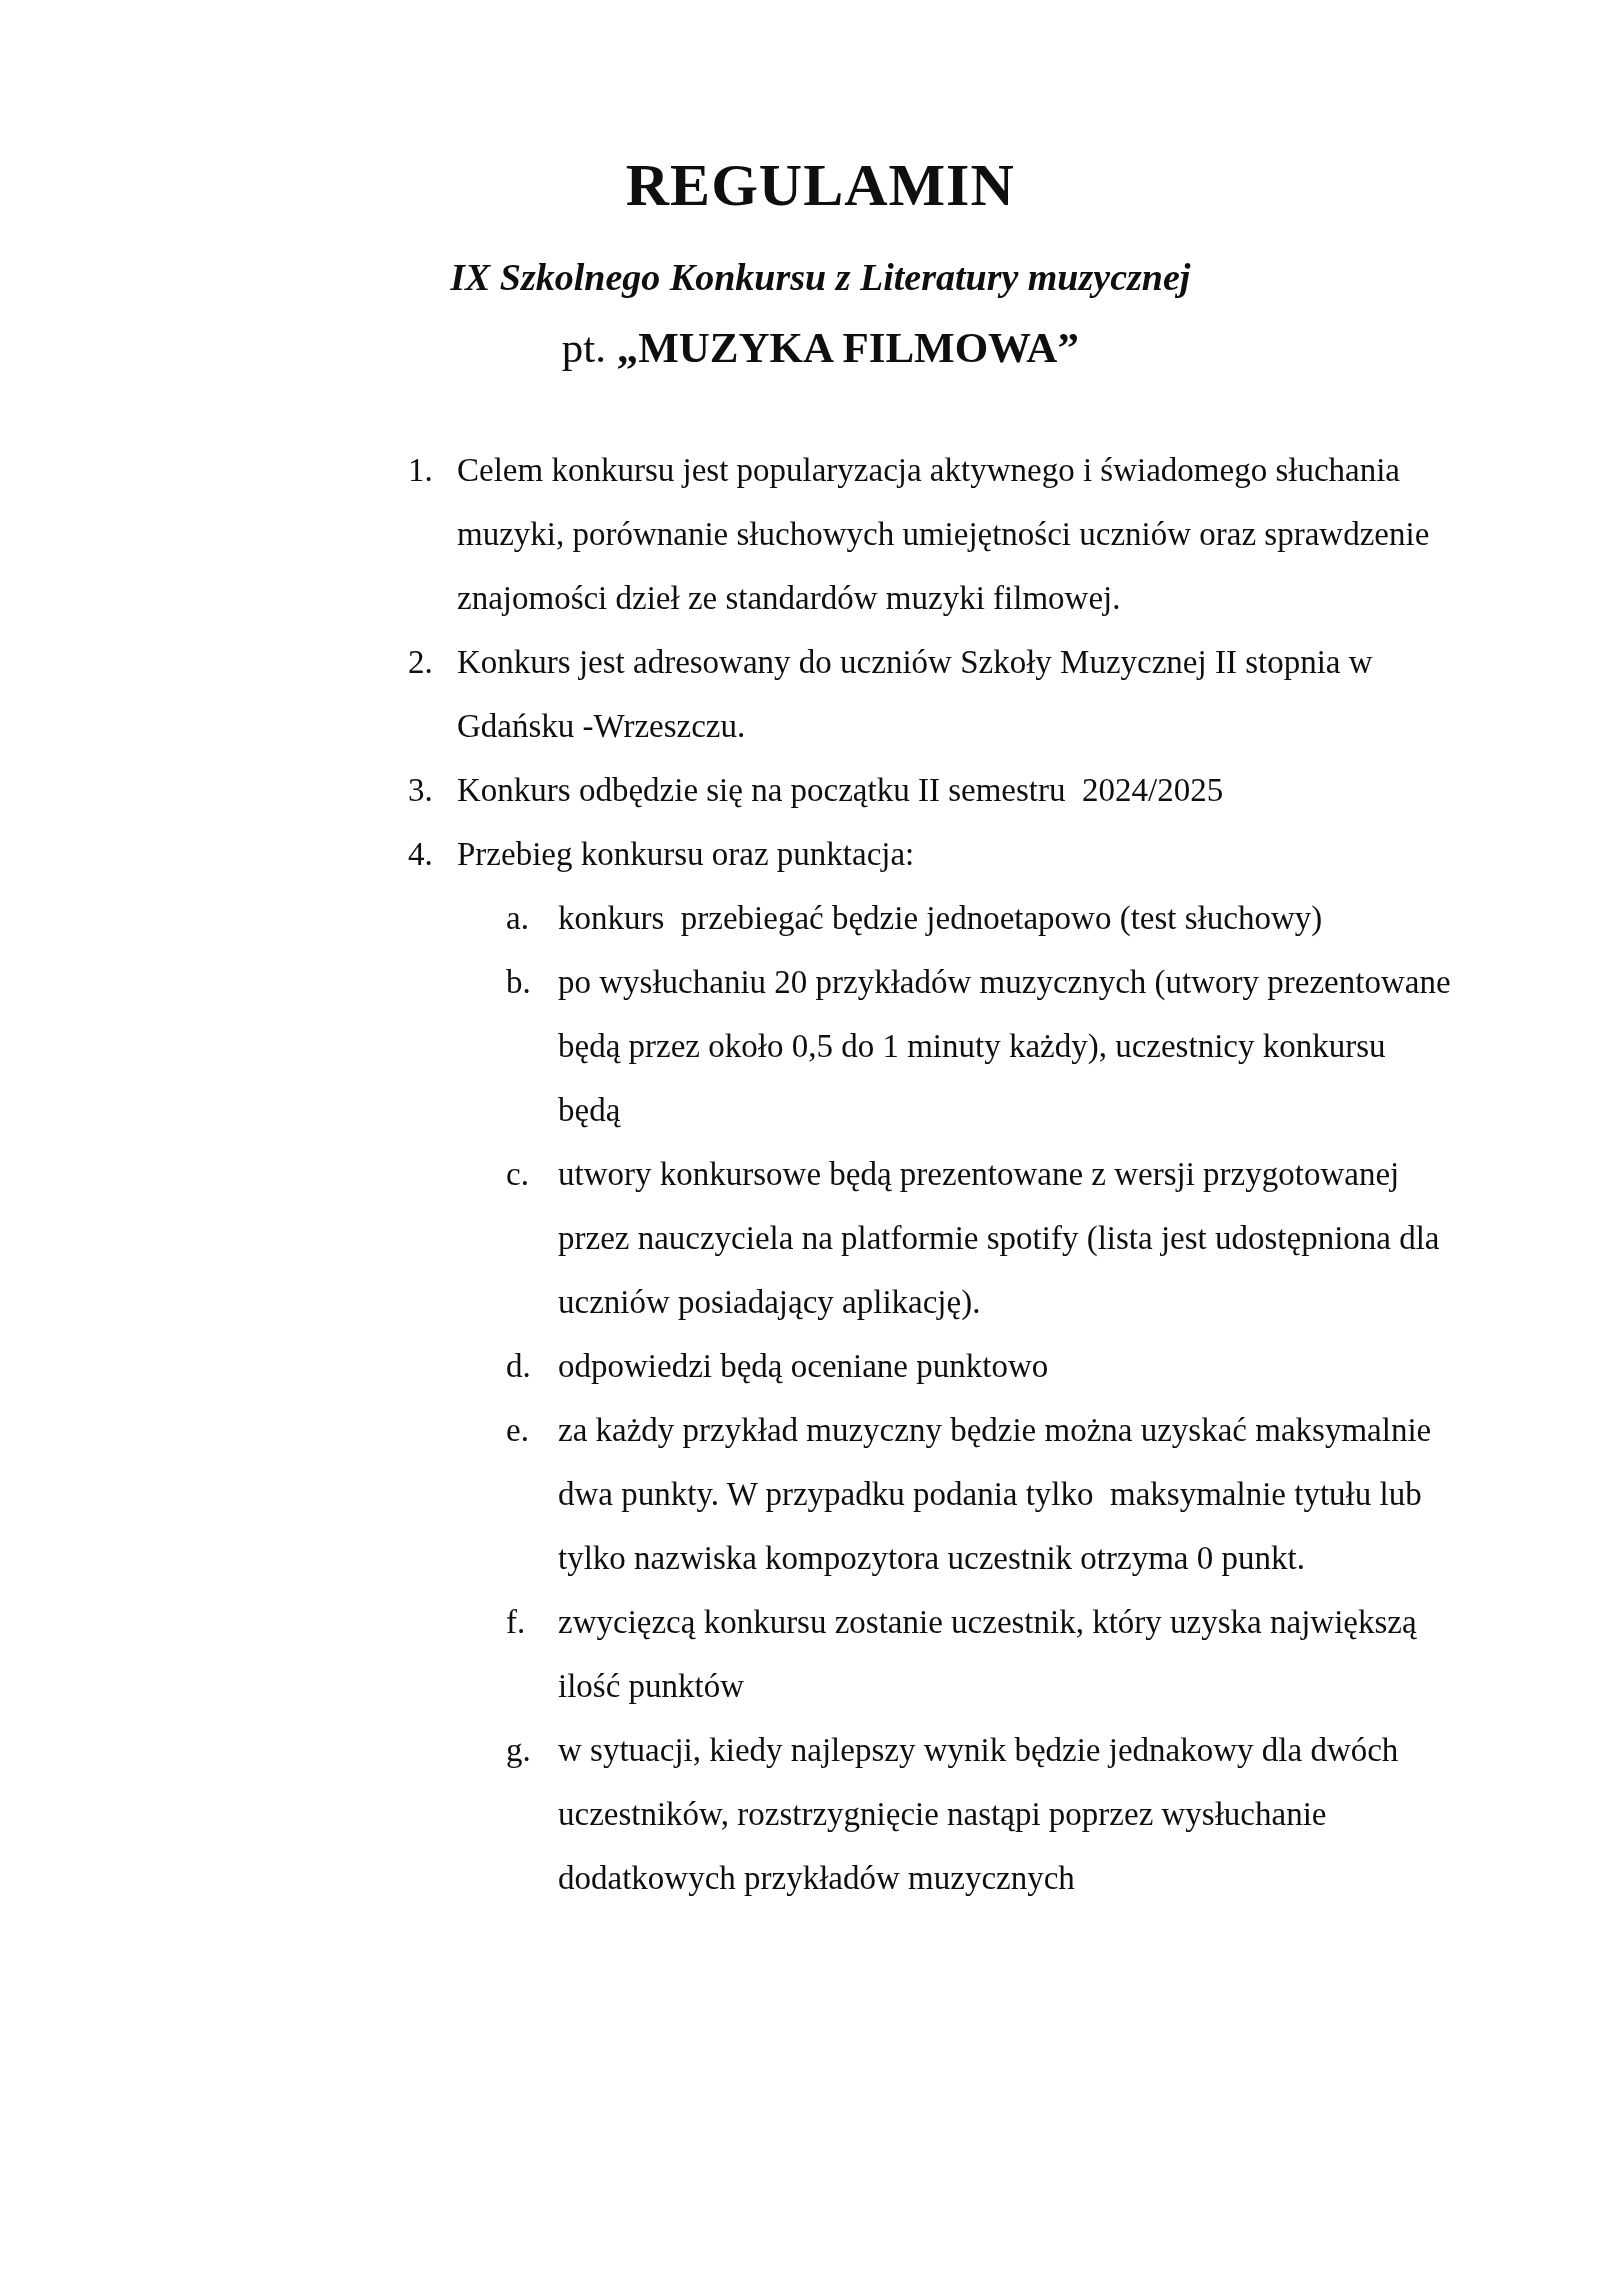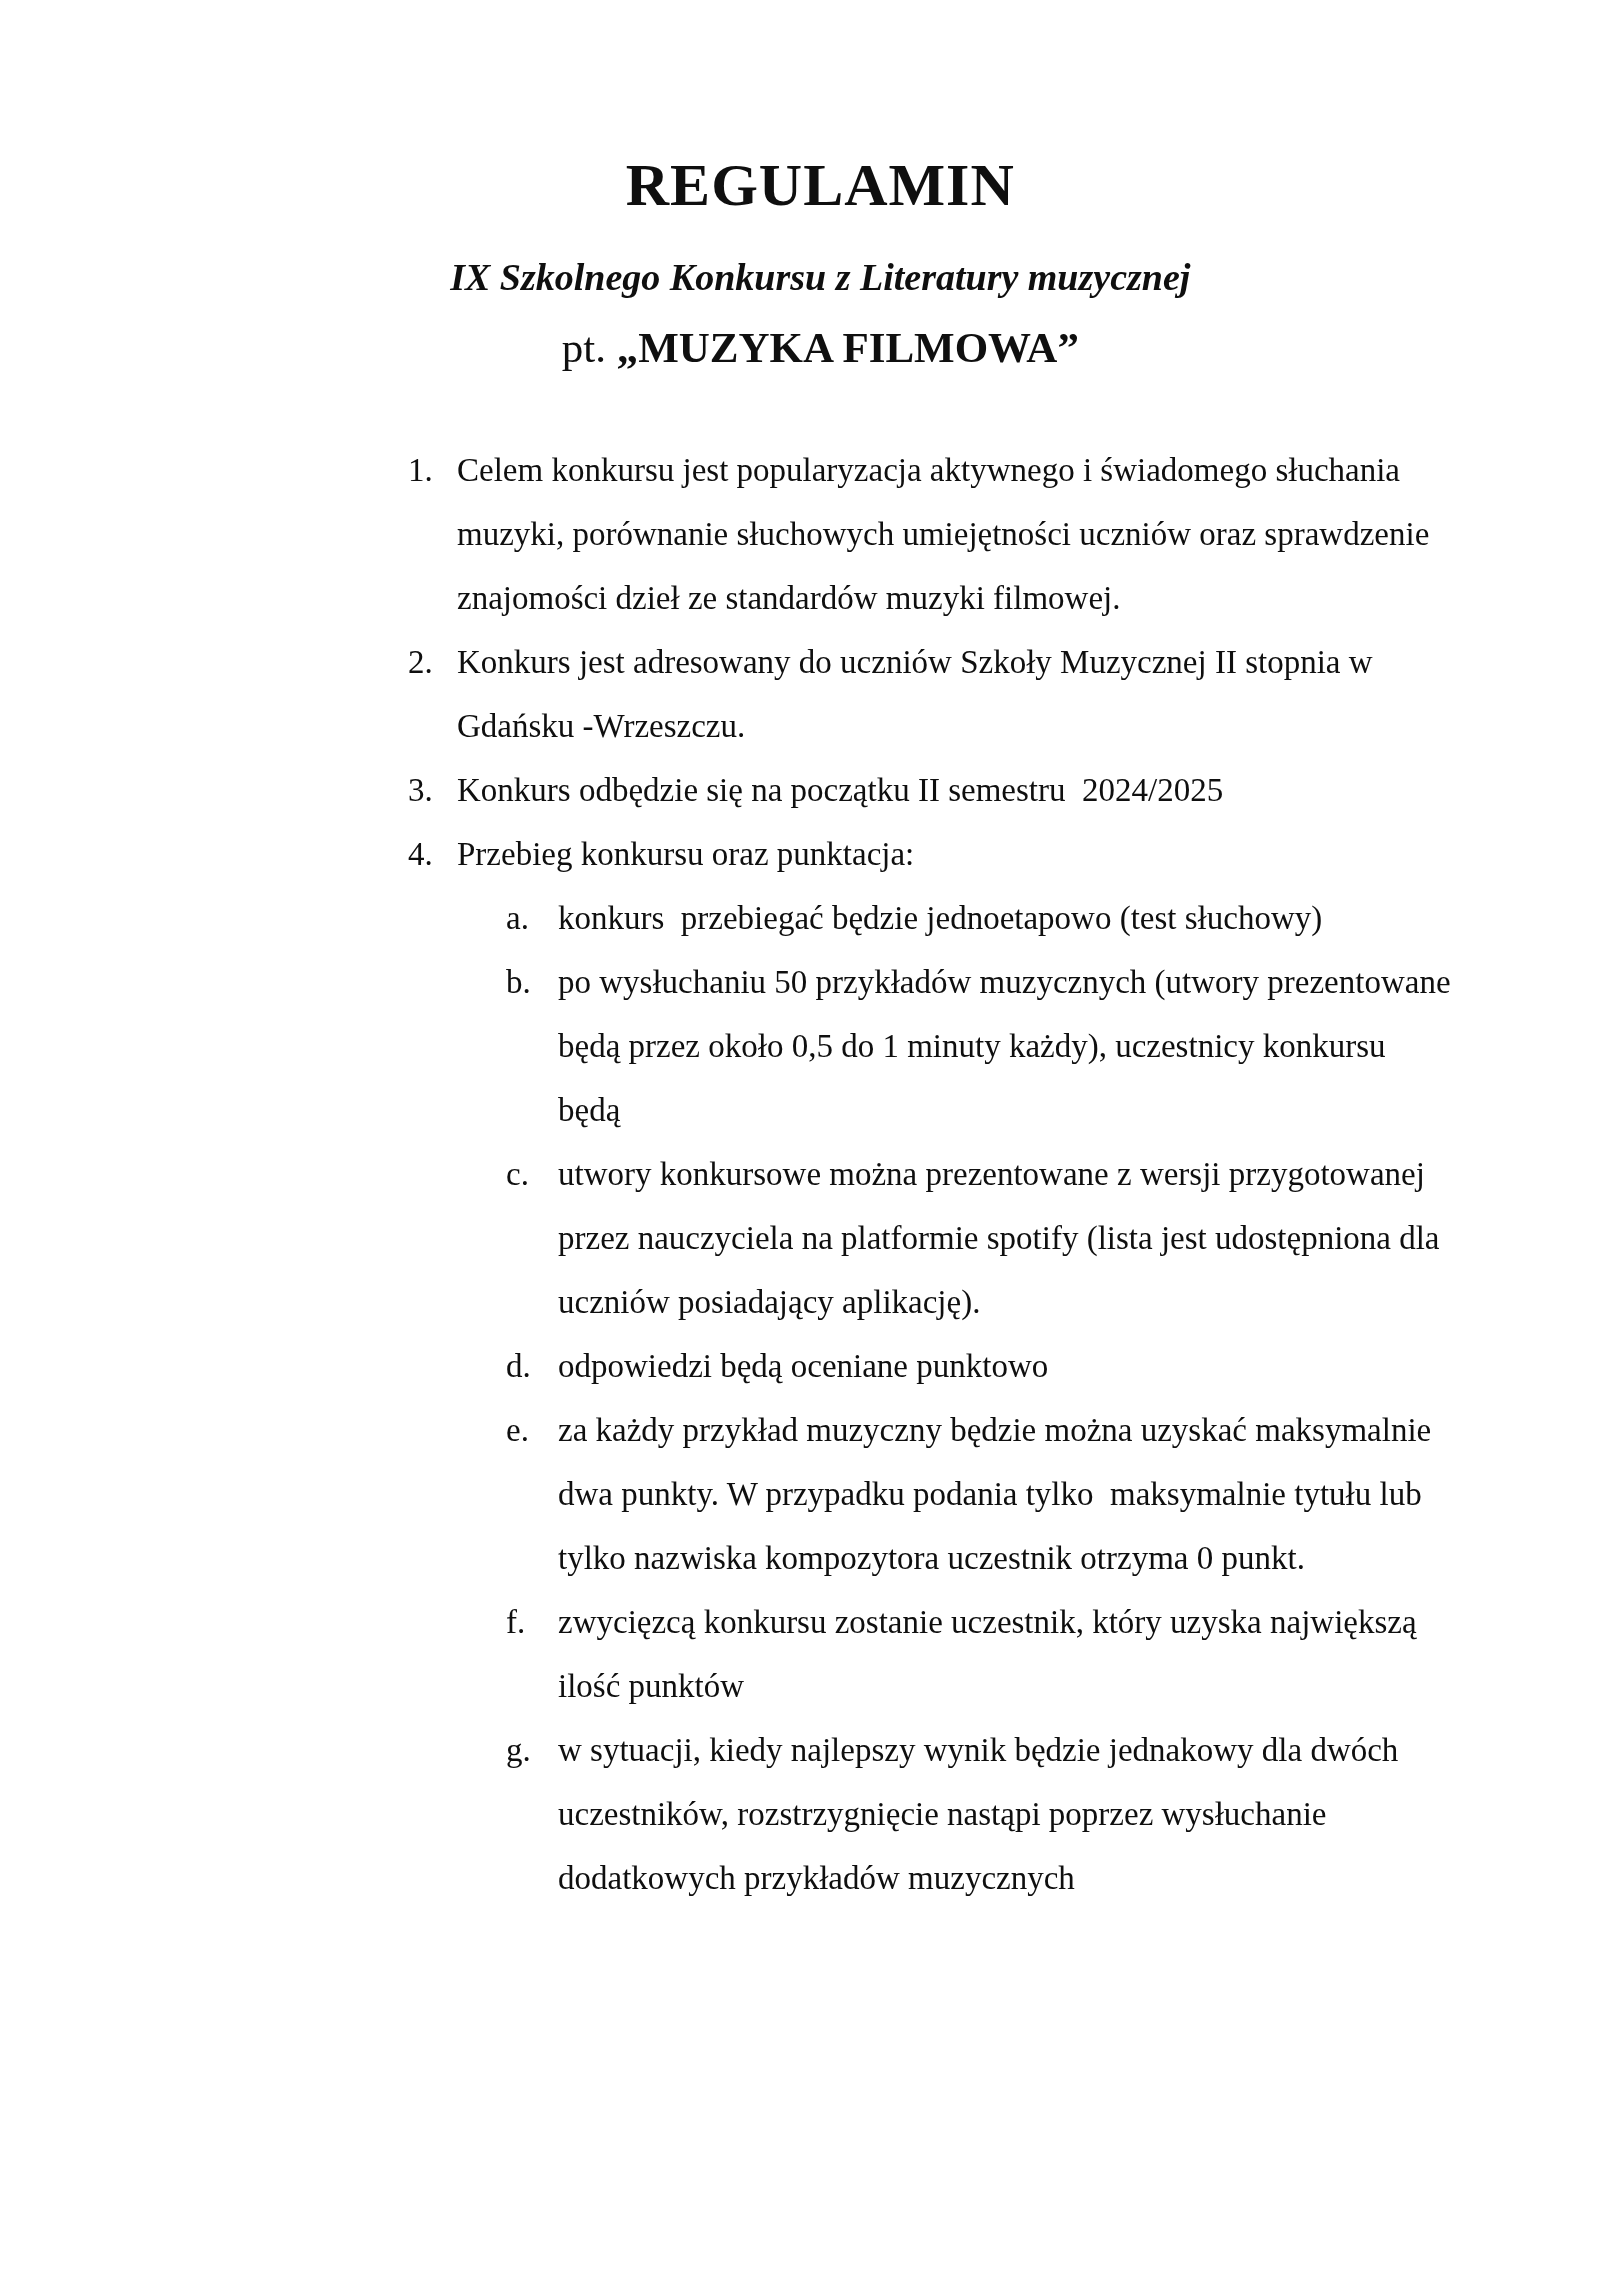--- a/index.html
+++ b/index.html
@@ -108,29 +108,29 @@
       <div class="item">
         <div class="marker">a.</div>
         <div class="text">
           <div class="line">konkurs  przebiegać będzie jednoetapowo (test słuchowy)</div>
         </div>
       </div>
 
       <div class="item">
         <div class="marker">b.</div>
         <div class="text">
-          <div class="line">po wysłuchaniu 50 przykładów muzycznych (utwory prezentowane</div>
+          <div class="line">po wysłuchaniu 20 przykładów muzycznych (utwory prezentowane</div>
           <div class="line">będą przez około 0,5 do 1 minuty każdy), uczestnicy konkursu będą</div>
         </div>
       </div>
 
       <div class="item">
         <div class="marker">c.</div>
         <div class="text">
-          <div class="line">utwory konkursowe można prezentowane z wersji przygotowanej</div>
+          <div class="line">utwory konkursowe będą prezentowane z wersji przygotowanej</div>
           <div class="line">przez nauczyciela na platformie spotify (lista jest udostępniona dla</div>
           <div class="line">uczniów posiadający aplikację).</div>
         </div>
       </div>
 
       <div class="item">
         <div class="marker">d.</div>
         <div class="text">
           <div class="line">odpowiedzi będą oceniane punktowo</div>
         </div>

